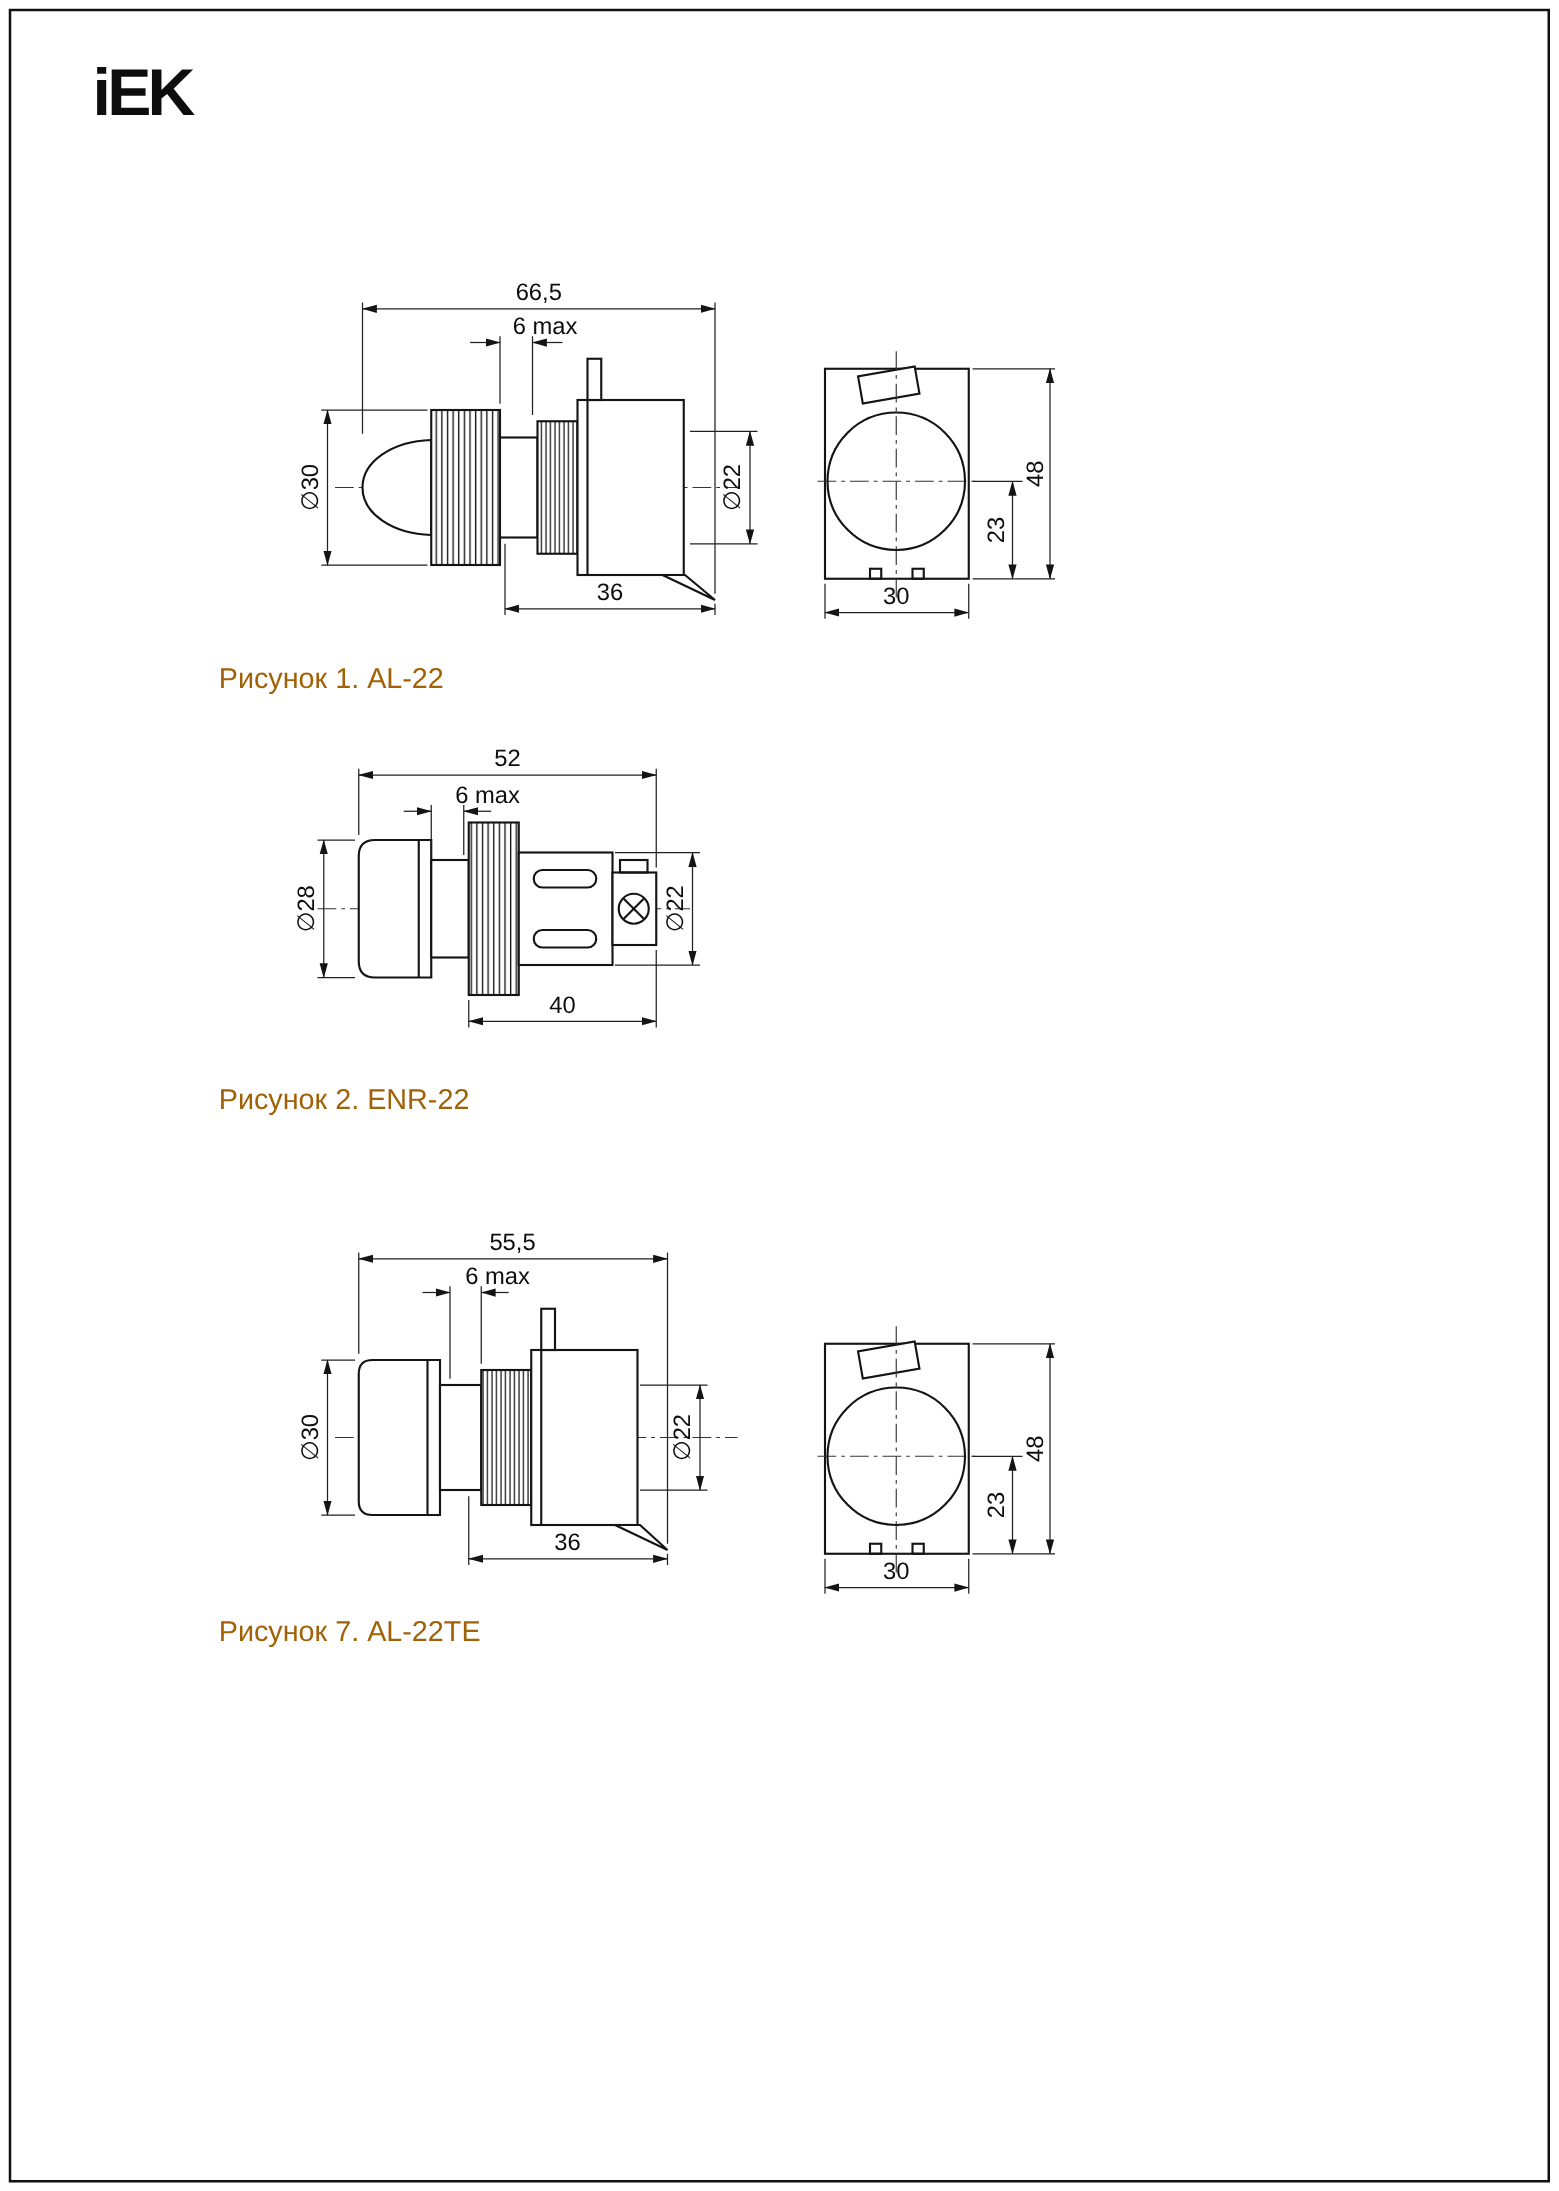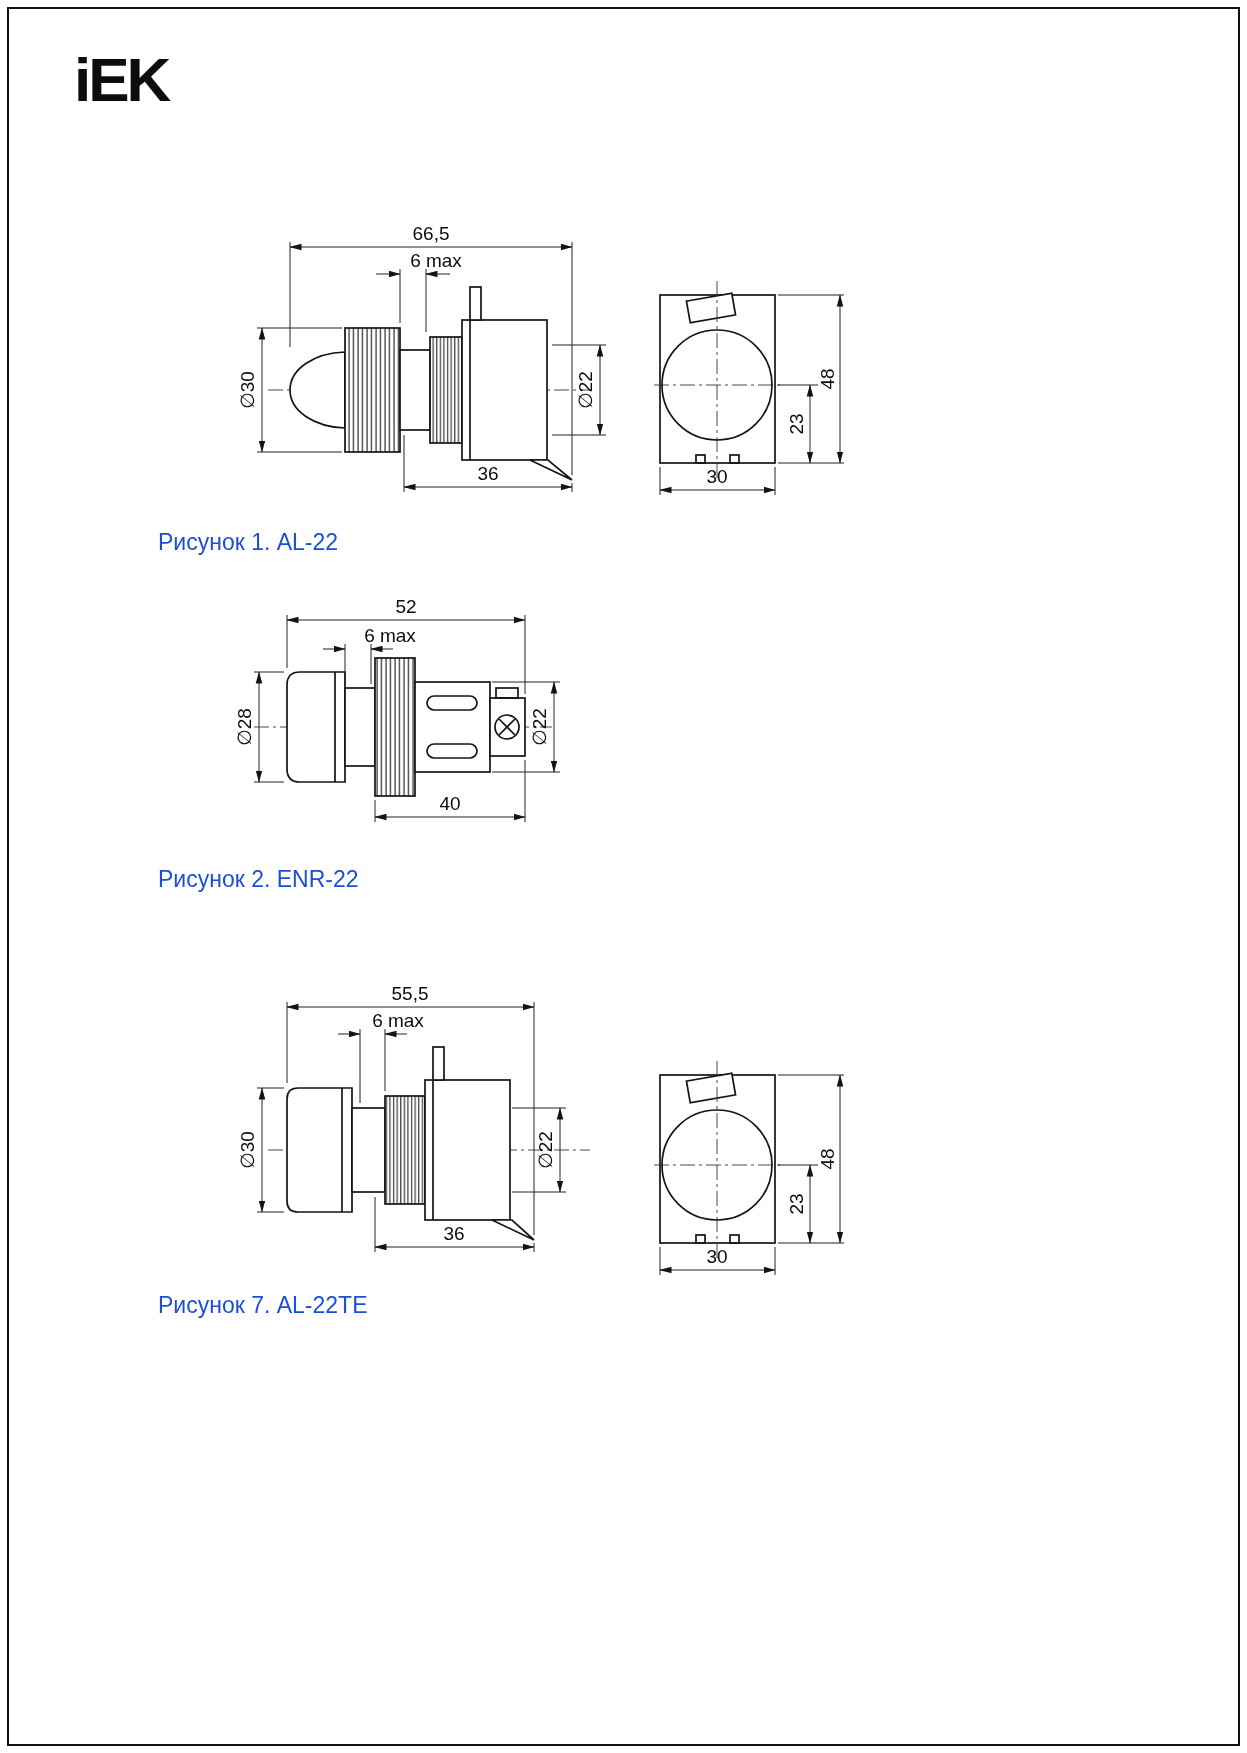--- a/index.html
+++ b/index.html
@@ -4,23 +4,23 @@
 <style>
   * { margin:0; padding:0; box-sizing:border-box; }
   html,body { background:#ffffff; }
   .page {
     position:relative; width:1247px; height:1753px; background:#fff;
     font-family:"Liberation Sans", sans-serif; color:#0d0d0d; overflow:hidden;
   }
   .frame { position:absolute; inset:7px; border:2px solid #101010; pointer-events:none; }
   .logo {
     position:absolute; left:74px; top:44px;
-    font-size:62px; font-weight:bold; letter-spacing:-3px; color:#0d0d0d;
+    font-size:53px; font-weight:bold; letter-spacing:-3px; color:#0d0d0d;
   }
-  .fig-caption { position:absolute; left:158px; font-size:23px; color:#1d4ed8; }
+  .fig-caption { position:absolute; left:175px; font-size:23px; color:#a16207; }
   svg.fig { position:absolute; overflow:visible; }
   svg text { font-family:"Liberation Sans", sans-serif; font-size:19px; fill:#0d0d0d; }
   .outline { fill:#ffffff; stroke:#141414; stroke-width:1.7; }
   .thick   { fill:none; stroke:#141414; stroke-width:1.7; }
   .knurlA  { fill:url(#knurlA); stroke:#141414; stroke-width:1.7; }
   .knurlB  { fill:url(#knurlB); stroke:#141414; stroke-width:1.7; }
   .thin { stroke:#222; stroke-width:1; fill:none; }
   .dim  { stroke:#222; stroke-width:1; fill:none; }
   .cl   { stroke:#333; stroke-width:0.9; stroke-dasharray:15 4 3 4; fill:none; }
 </style>

